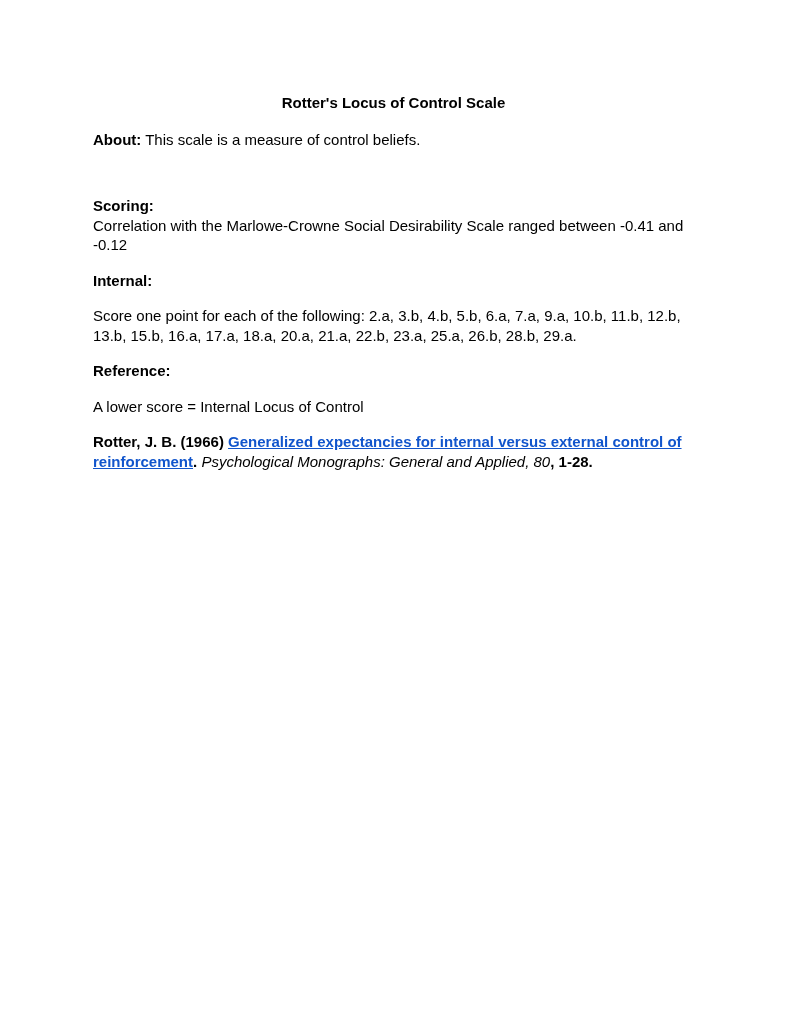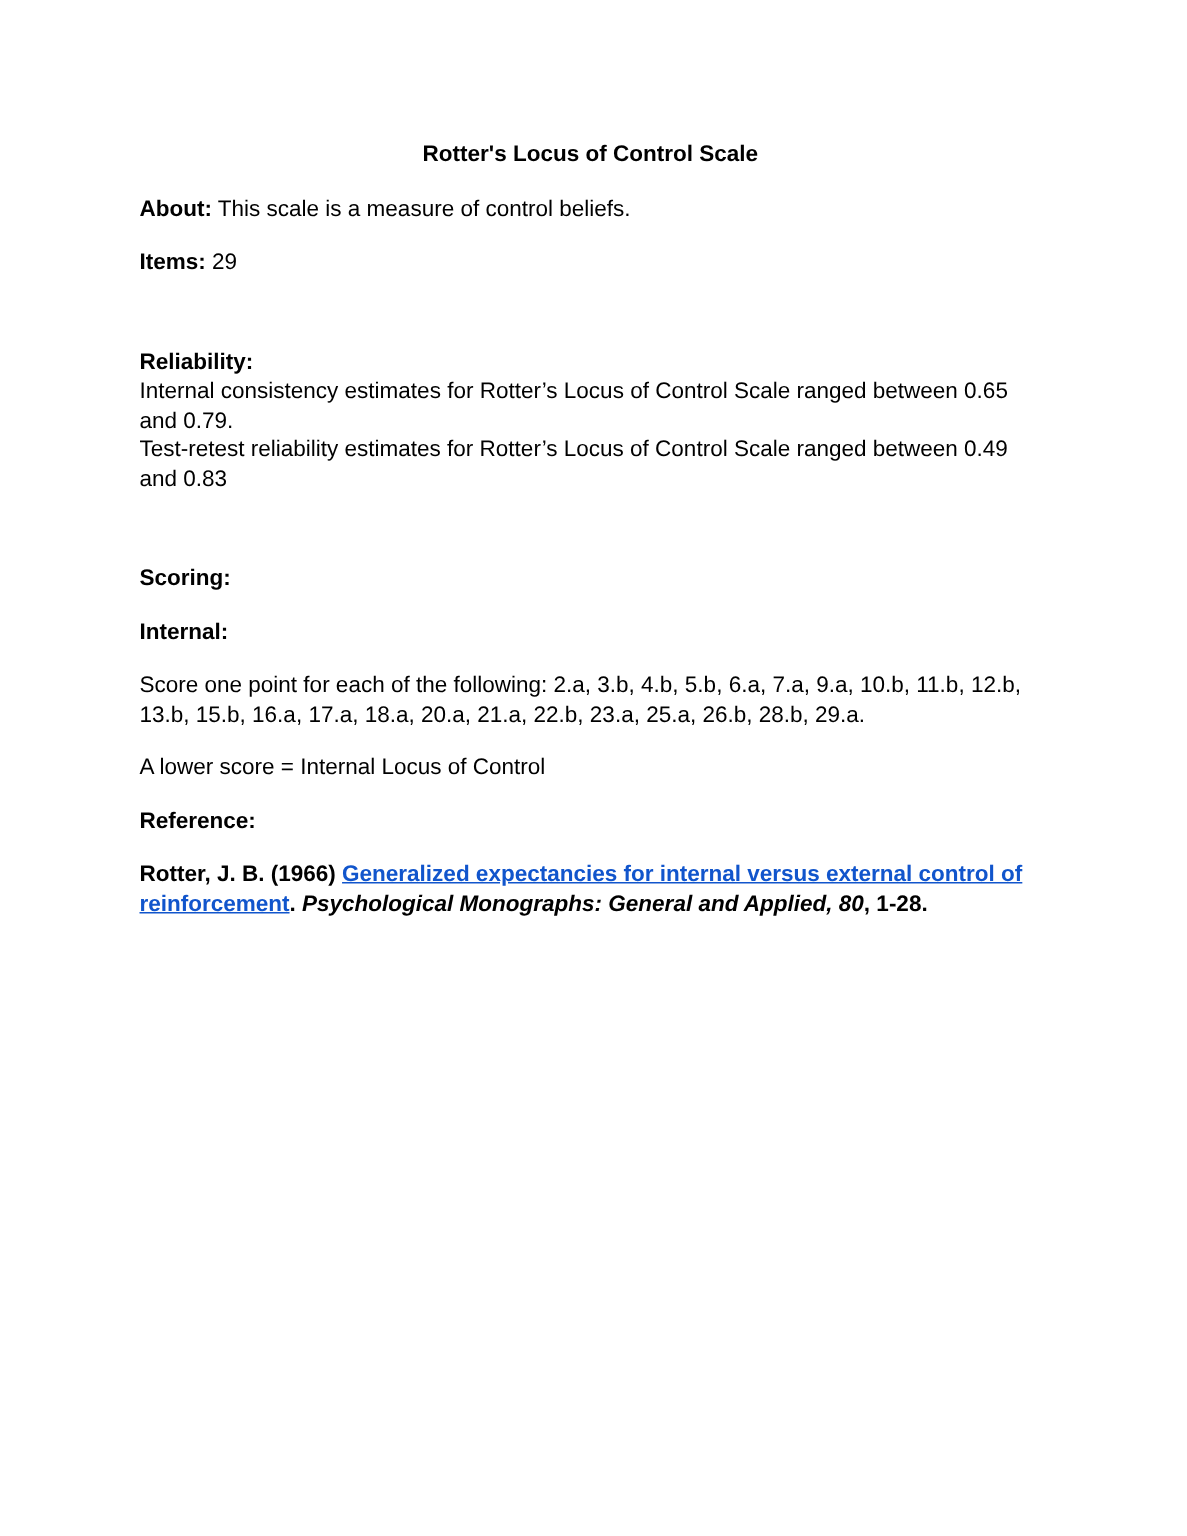--- a/index.html
+++ b/index.html
@@ -28,21 +28,21 @@
     font-weight: bold;
     text-align: center;
     font-size: 15px;
     margin: 0 0 17px 0;
   }
   .b {
     font-weight: bold;
     margin-top: 47px;
   }
   .bi {
-    font-weight: bold;
+    font-weight: normal;
     font-style: italic;
     text-align: right;
   }
   .block {
     display: block;
   }
   a.ref-link {
     color: #1155CC;
     font-weight: bold;
     text-decoration: underline;
@@ -53,44 +53,37 @@
 <body>
 
 <div class="page">
 
   <h1 class="title">Rotter's Locus of Control Scale</h1>
 
   <p>
     <span class="b">About:</span><span> This scale is a measure of control beliefs.</span>
   </p>
 
-  <p>
-    <span class="b">Items:</span><span> 29</span>
-  </p>
 
-  <p>
-    <span class="b block">Reliability:</span>
-    <span class="block">Internal consistency estimates for Rotter’s Locus of Control Scale ranged between 0.65 and 0.79.</span>
-    <span class="block">Test-retest reliability estimates for Rotter’s Locus of Control Scale ranged between 0.49 and 0.83</span>
-  </p>
 
   <p>
     <span class="b block">Scoring:</span>
+    <span class="block">Correlation with the Marlowe-Crowne Social Desirability Scale ranged between -0.41 and -0.12</span>
   </p>
 
   <p>
     <span class="b">Internal:</span>
   </p>
 
   <p>Score one point for each of the following: 2.a, 3.b, 4.b, 5.b, 6.a, 7.a, 9.a, 10.b, 11.b, 12.b, 13.b, 15.b, 16.a, 17.a, 18.a, 20.a, 21.a, 22.b, 23.a, 25.a, 26.b, 28.b, 29.a.</p>
 
 
-  <p>A lower score = Internal Locus of Control</p>
-
   <p>
     <span class="b">Reference:</span>
   </p>
+
+  <p>A lower score = Internal Locus of Control</p>
 
   <p>
     <span class="b">Rotter, J. B. (1966) </span><a class="ref-link">Generalized expectancies for internal versus external control of reinforcement</a><span class="b">. </span><span class="bi">Psychological Monographs: General and Applied, 80</span><span class="b">, 1-28.</span>
   </p>
 
 </div>
 
 </body></html>

